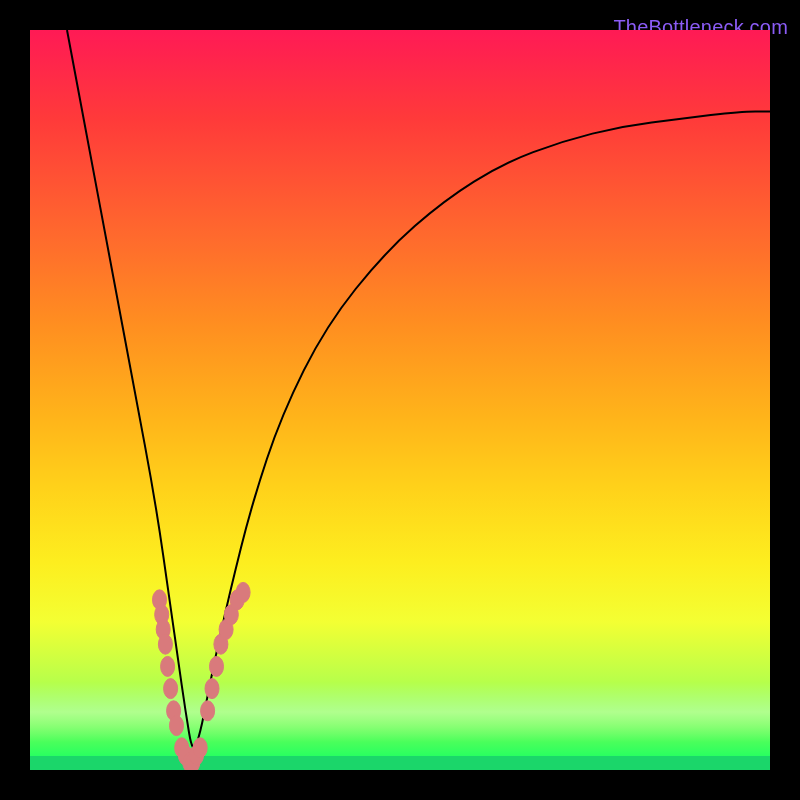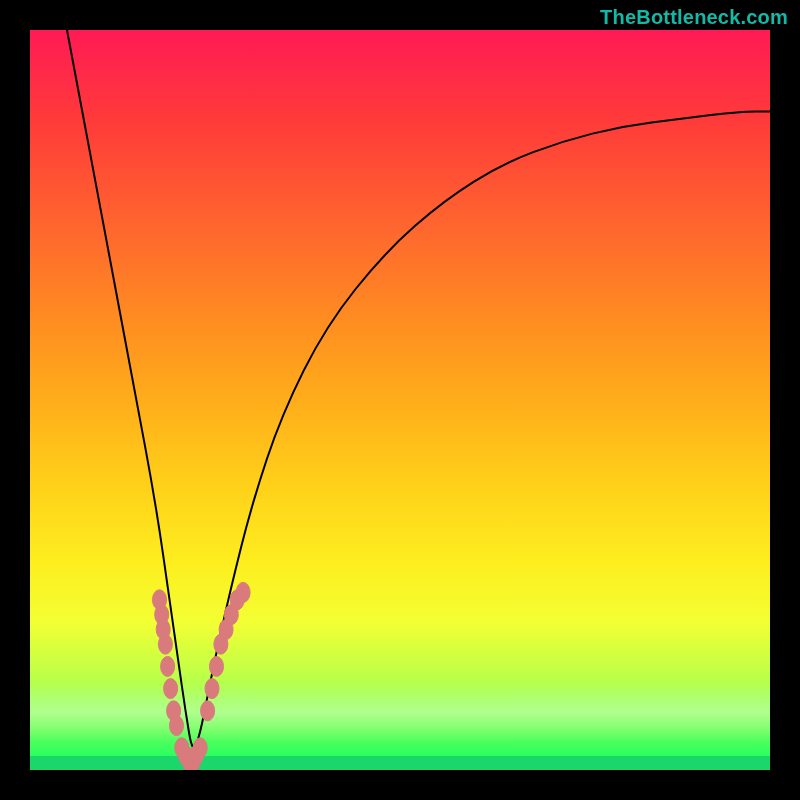--- a/index.html
+++ b/index.html
@@ -51,25 +51,25 @@
     position: absolute;
     left: 0;
     right: 0;
     bottom: 28px;
     height: 60px;
     background: linear-gradient(to bottom, rgba(255,255,255,0) 0%, rgba(255,255,255,0.35) 50%, rgba(255,255,255,0) 100%);
     pointer-events: none;
   }
   .watermark {
     position: absolute;
-    top: 6px;
+    top: 16px;
     right: 12px;
-    color: #14b8a6;
+    color: #8b5cf6;
     font-size: 20px;
-    font-weight: 700;
+    font-weight: 400;
     letter-spacing: 0.2px;
     user-select: none;
   }
   svg.curves {
     position: absolute;
     left: 0;
     top: 0;
     width: 740px;
     height: 740px;
   }

